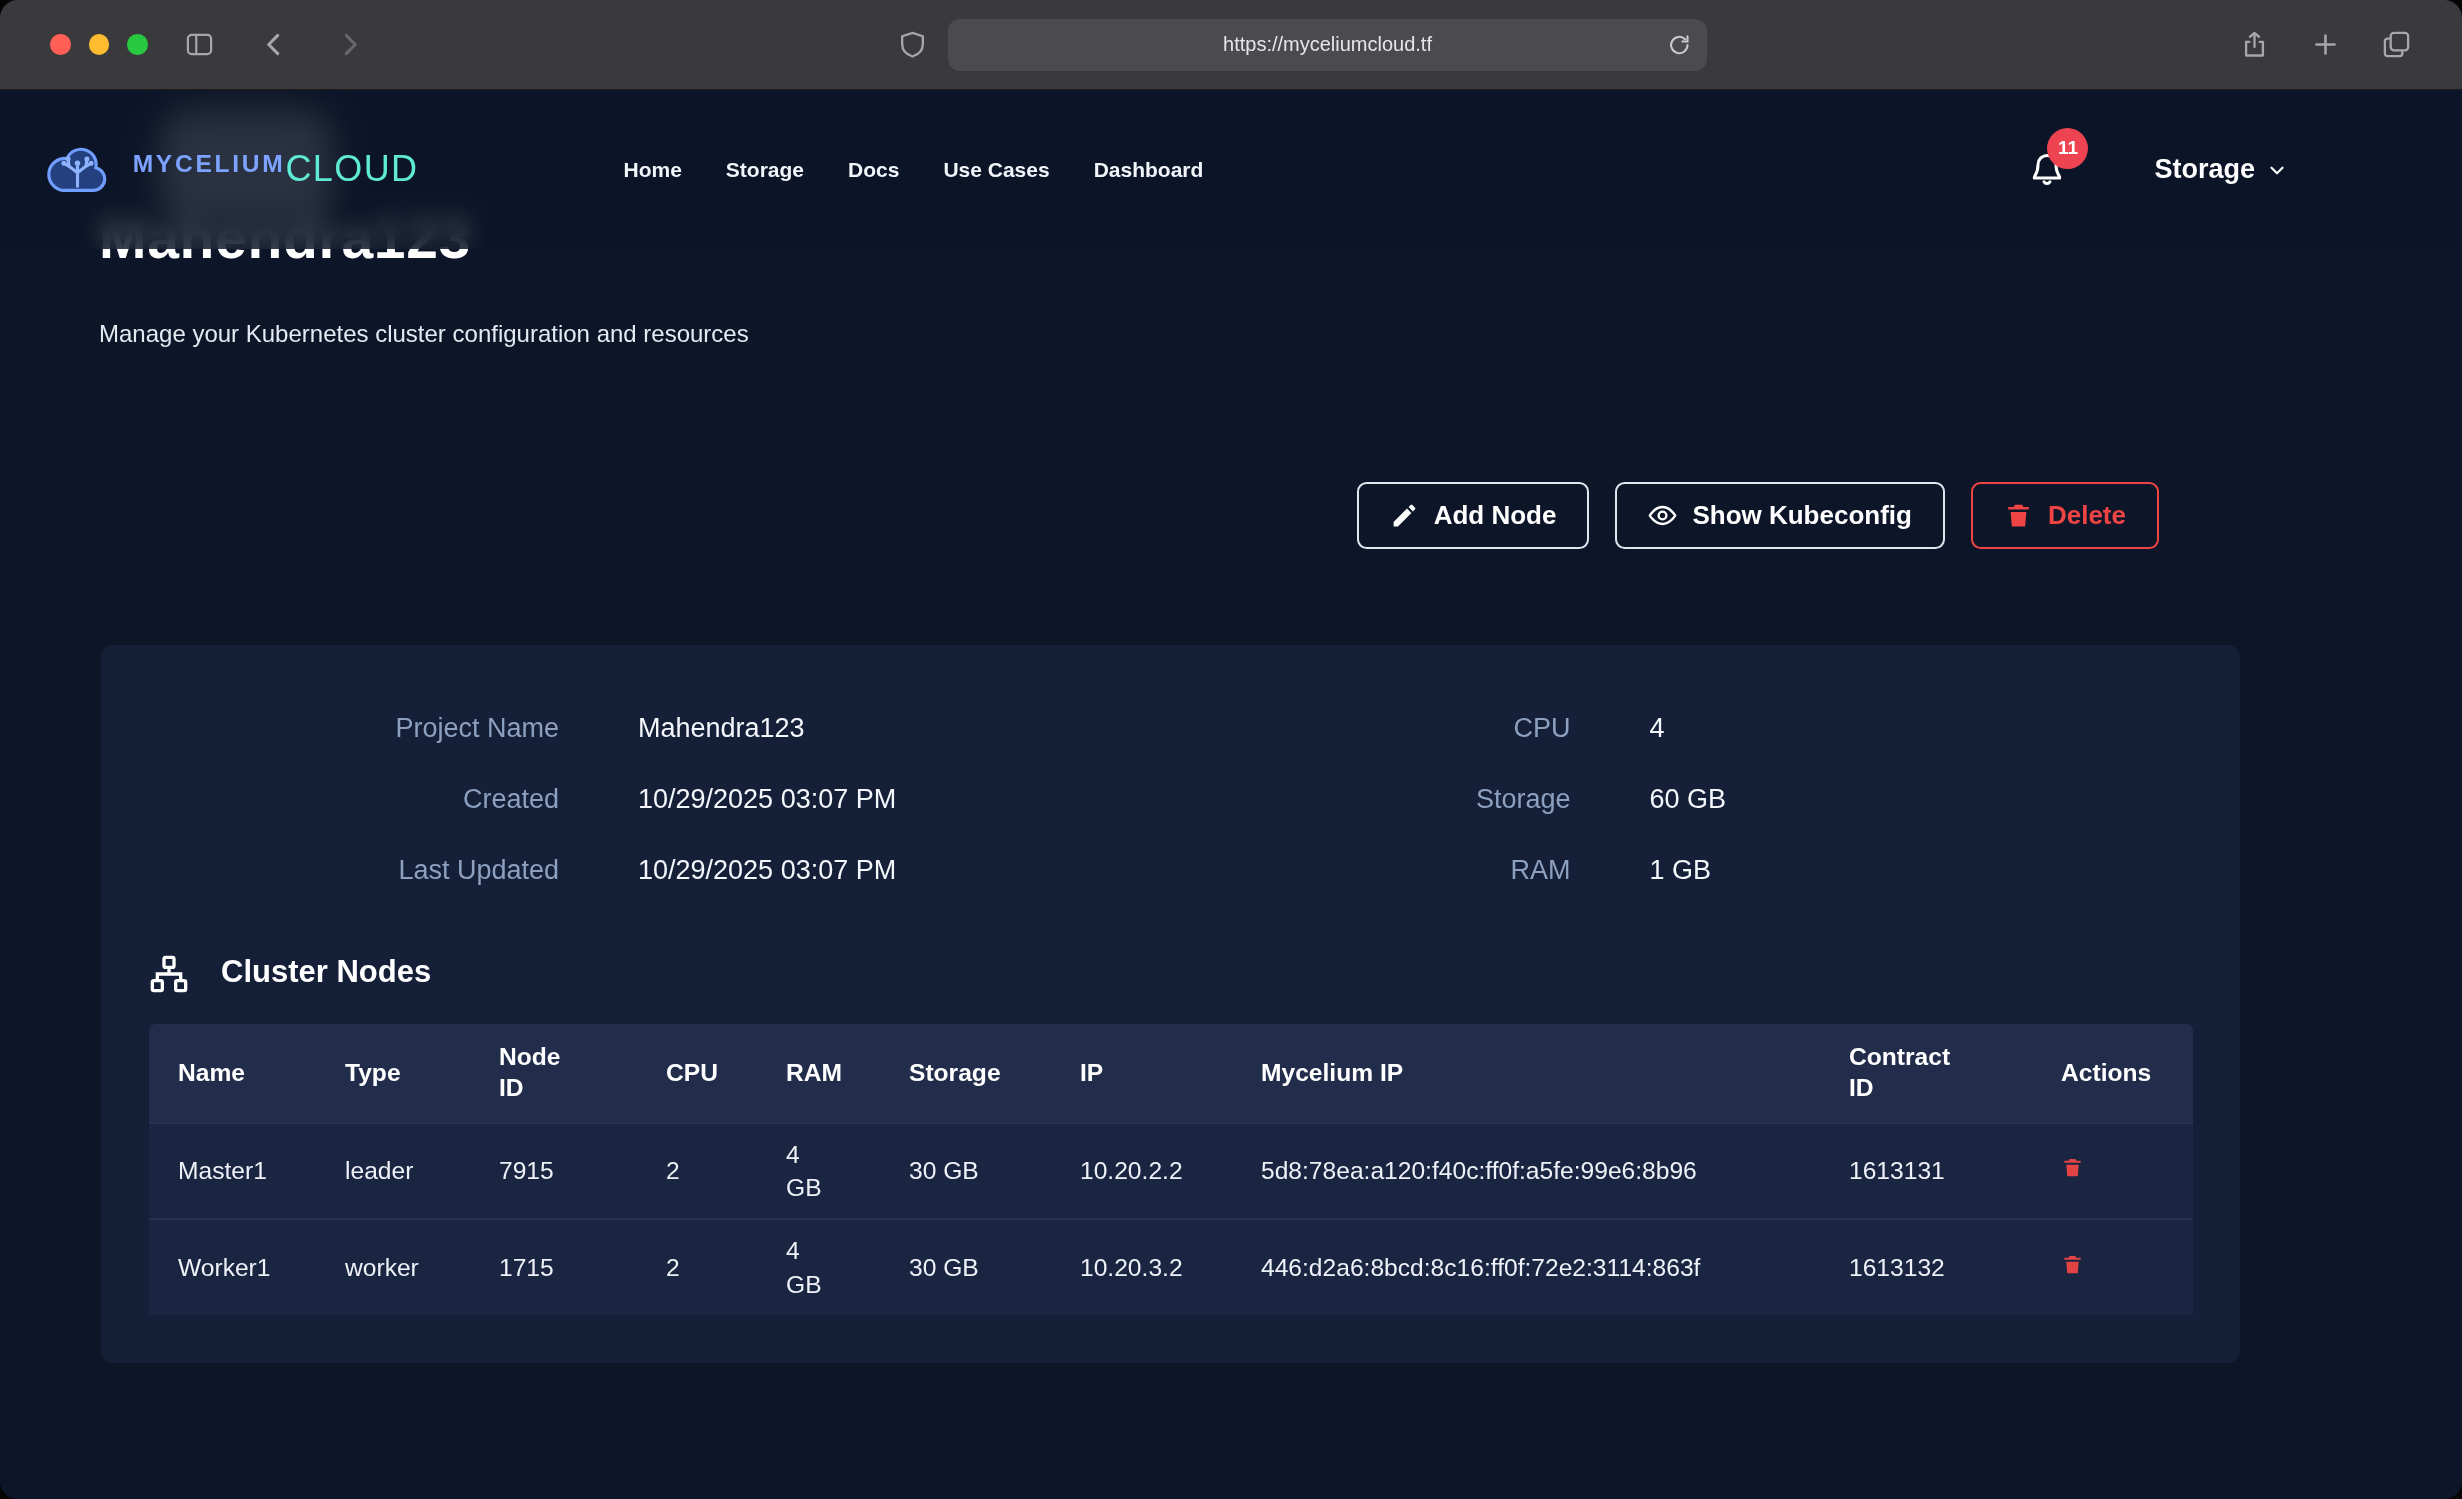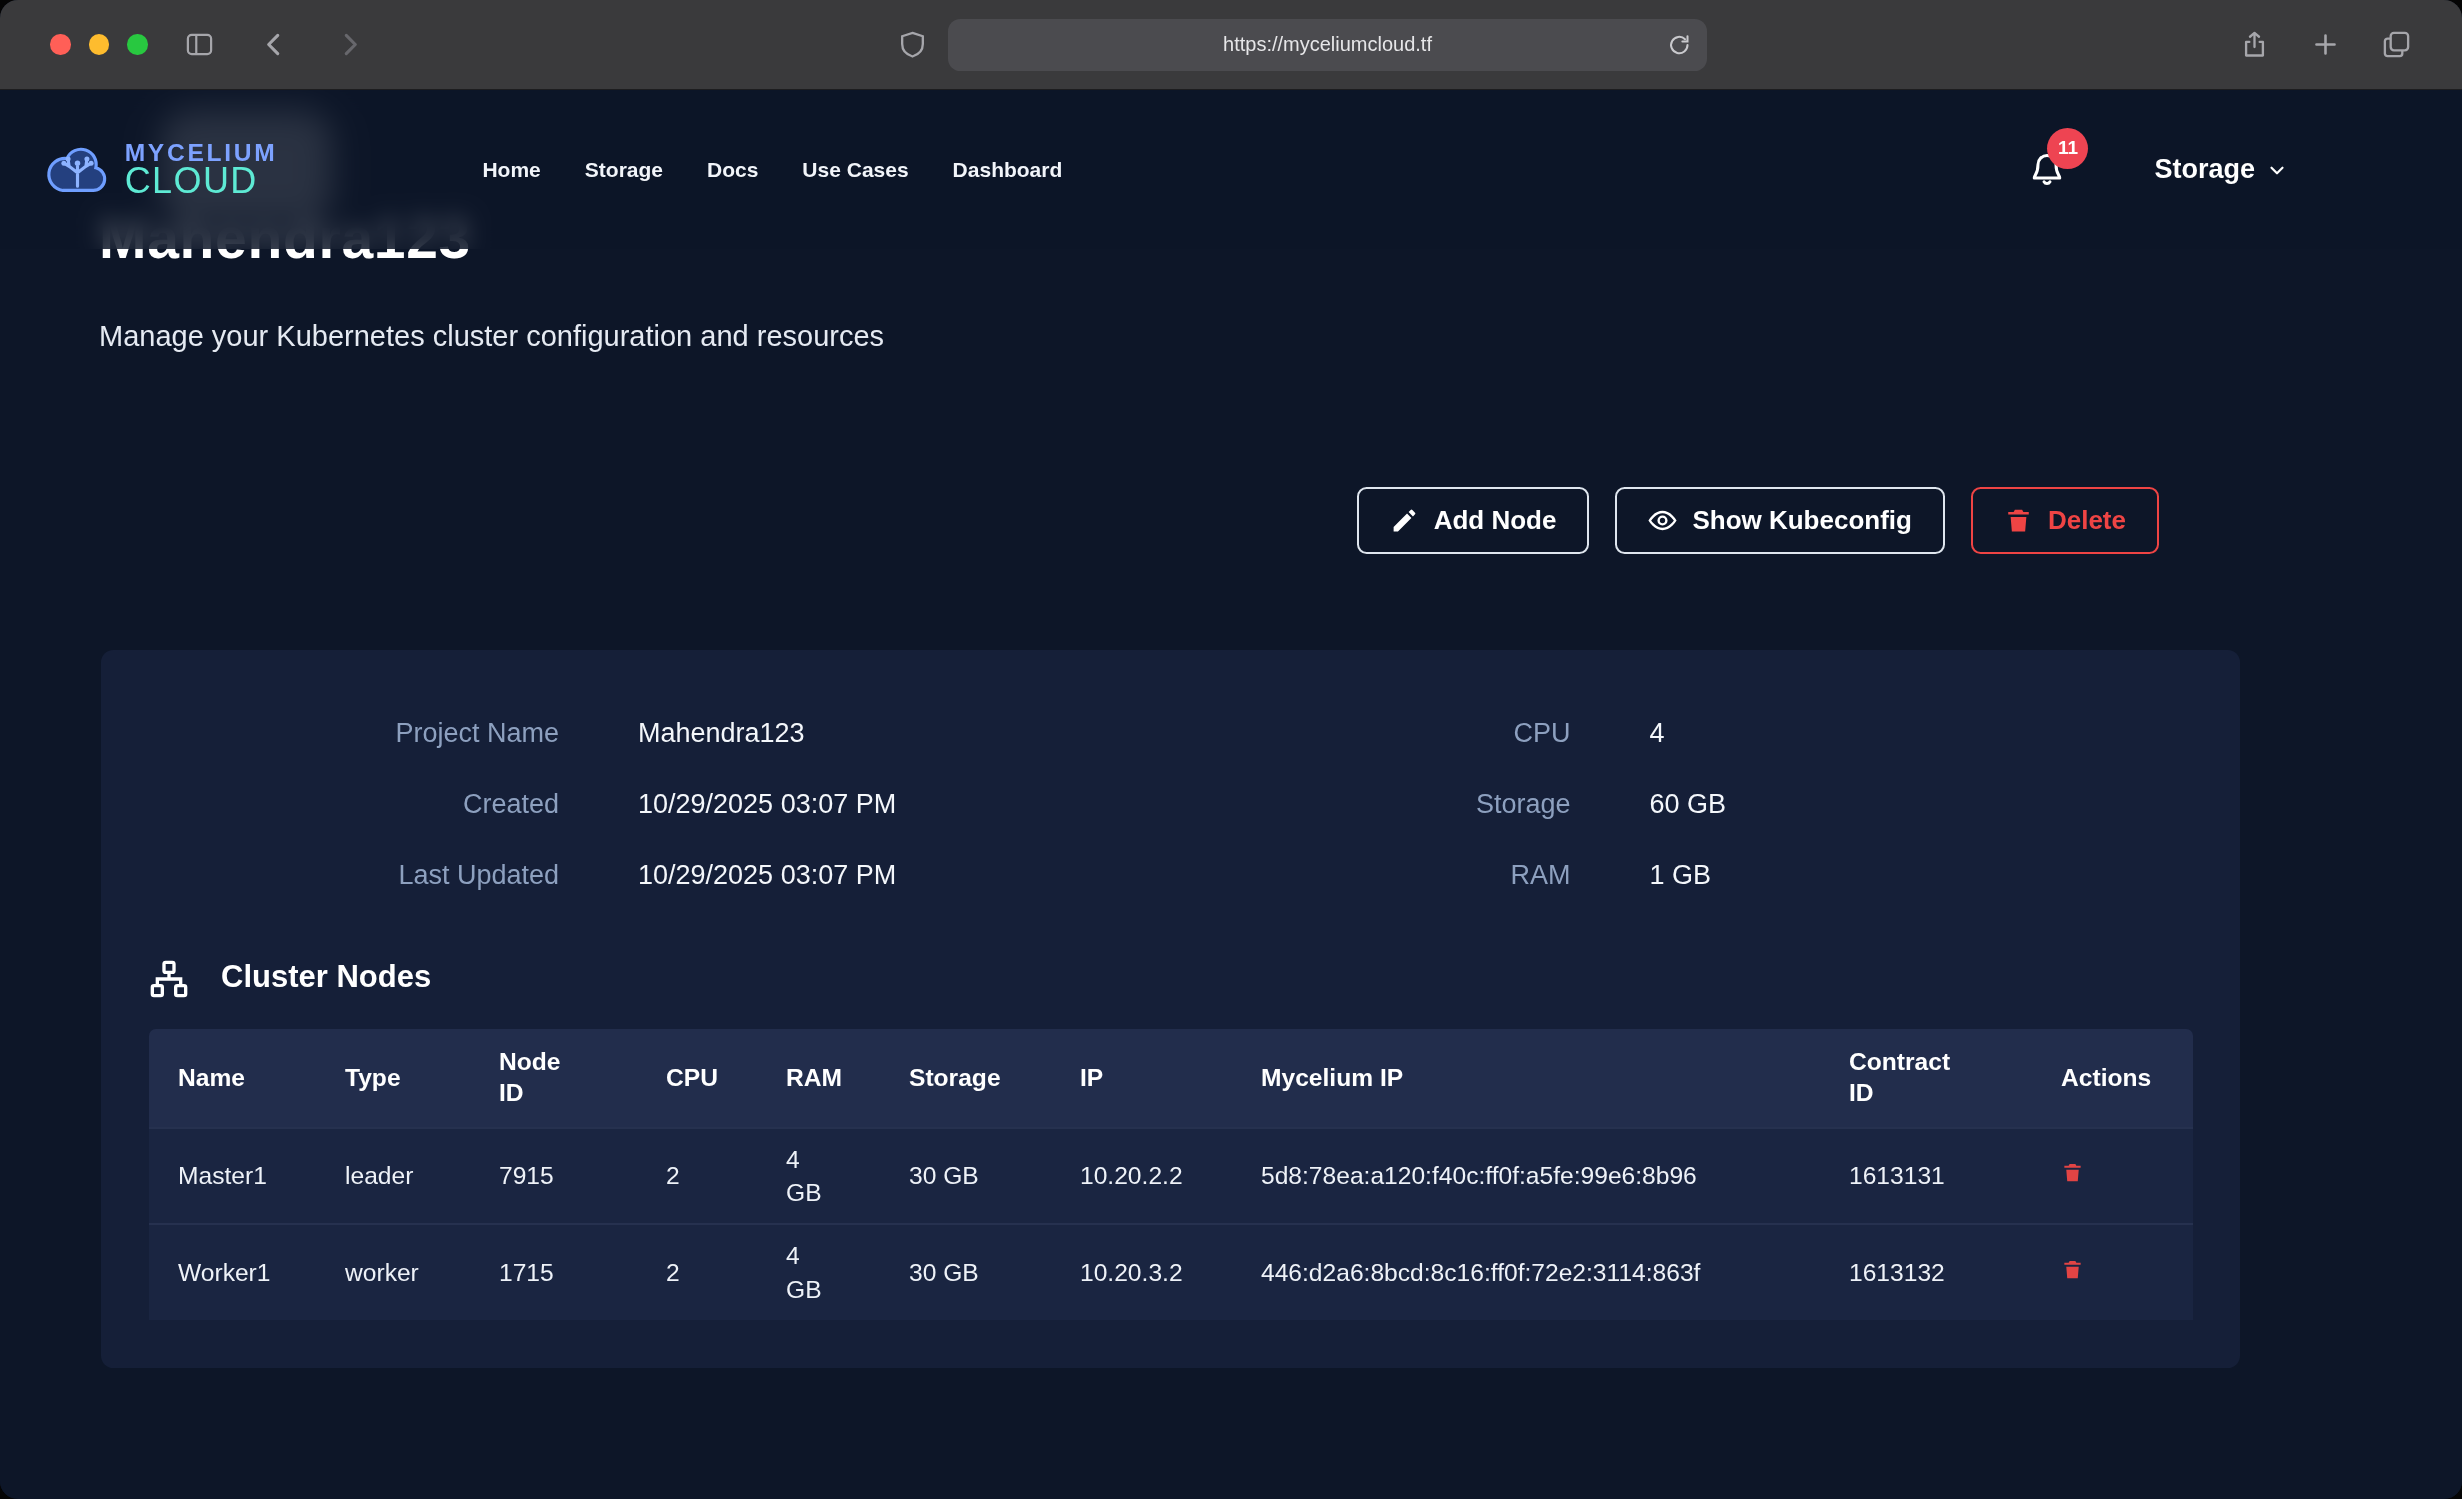--- a/index.html
+++ b/index.html
@@ -32,35 +32,35 @@
     color:#ffffff;letter-spacing:0.7px;}
 
   .blur-blob{position:absolute;z-index:1;left:161px;top:20.5px;width:171px;height:113px;
     background:rgba(255,255,255,.55);border-radius:29px;filter:blur(12.3px);}
 
   .site-header{position:absolute;z-index:2;top:0;left:0;right:0;height:159px;
     background:rgba(13,22,40,.78);backdrop-filter:blur(11px);-webkit-backdrop-filter:blur(11px);
     display:flex;align-items:center;padding:0 44px;box-sizing:border-box;}
   .logo{display:flex;align-items:center;gap:13.7px;position:relative;z-index:3;}
   .logo svg{width:67px;height:57px;}
-  .logo-text{display:flex;flex-direction:column;line-height:.95;}
+  .logo-text{display:flex;flex-direction:row;line-height:.95;margin-left:8px;}
   .logo-line1{font-size:24.6px;font-weight:800;letter-spacing:2.7px;color:#7da2ff;}
   .logo-line2{font-size:36px;font-weight:400;letter-spacing:1.4px;color:#5eead4;}
   .nav{display:flex;gap:44px;margin-left:205px;position:relative;z-index:3;}
   .nav-item{font-size:21px;font-weight:700;color:#f2f5fa;cursor:pointer;white-space:nowrap;}
   .hdr-right{margin-left:auto;display:flex;align-items:center;gap:89px;padding-right:130px;position:relative;z-index:3;}
   .bell-wrap{position:relative;color:#ffffff;}
   .bell-wrap svg{width:36px;height:36px;}
   .badge{position:absolute;top:-23px;right:-23px;min-width:41px;height:41px;border-radius:20.5px;background:#ee4452;
     color:#fff;font-size:19px;font-weight:700;display:flex;align-items:center;justify-content:center;padding:0 5.5px;box-sizing:border-box;}
   .user{display:flex;align-items:center;gap:11px;color:#ffffff;font-size:27px;font-weight:600;cursor:pointer;}
   .user svg{width:22px;height:22px;}
 
   .content{position:relative;z-index:1;padding-top:230px;}
-  .subtitle{margin:0 0 0 99px;font-size:29px;color:#e5eaf2;}
+  .subtitle{margin:0 0 0 99px;font-size:24px;color:#e5eaf2;}
 
   .actions-row{margin:134px 222px 0 101px;display:flex;justify-content:flex-end;gap:26px;padding-right:81px;}
   .btn{height:67px;padding:0 31px;border-radius:9.6px;border:2.1px solid #dfe6ee;background:transparent;
     color:#ffffff;font-size:26px;font-weight:600;display:flex;align-items:center;gap:15px;cursor:pointer;
     font-family:inherit;white-space:nowrap;}
   .btn svg{width:29px;height:29px;}
   .btn.danger{border-color:#ef4444;color:#ef4444;}
 
   .card{margin:96px 222px 0 101px;background:#151f38;border-radius:12.3px;padding:48px 48px 48px;box-sizing:border-box;}
 

